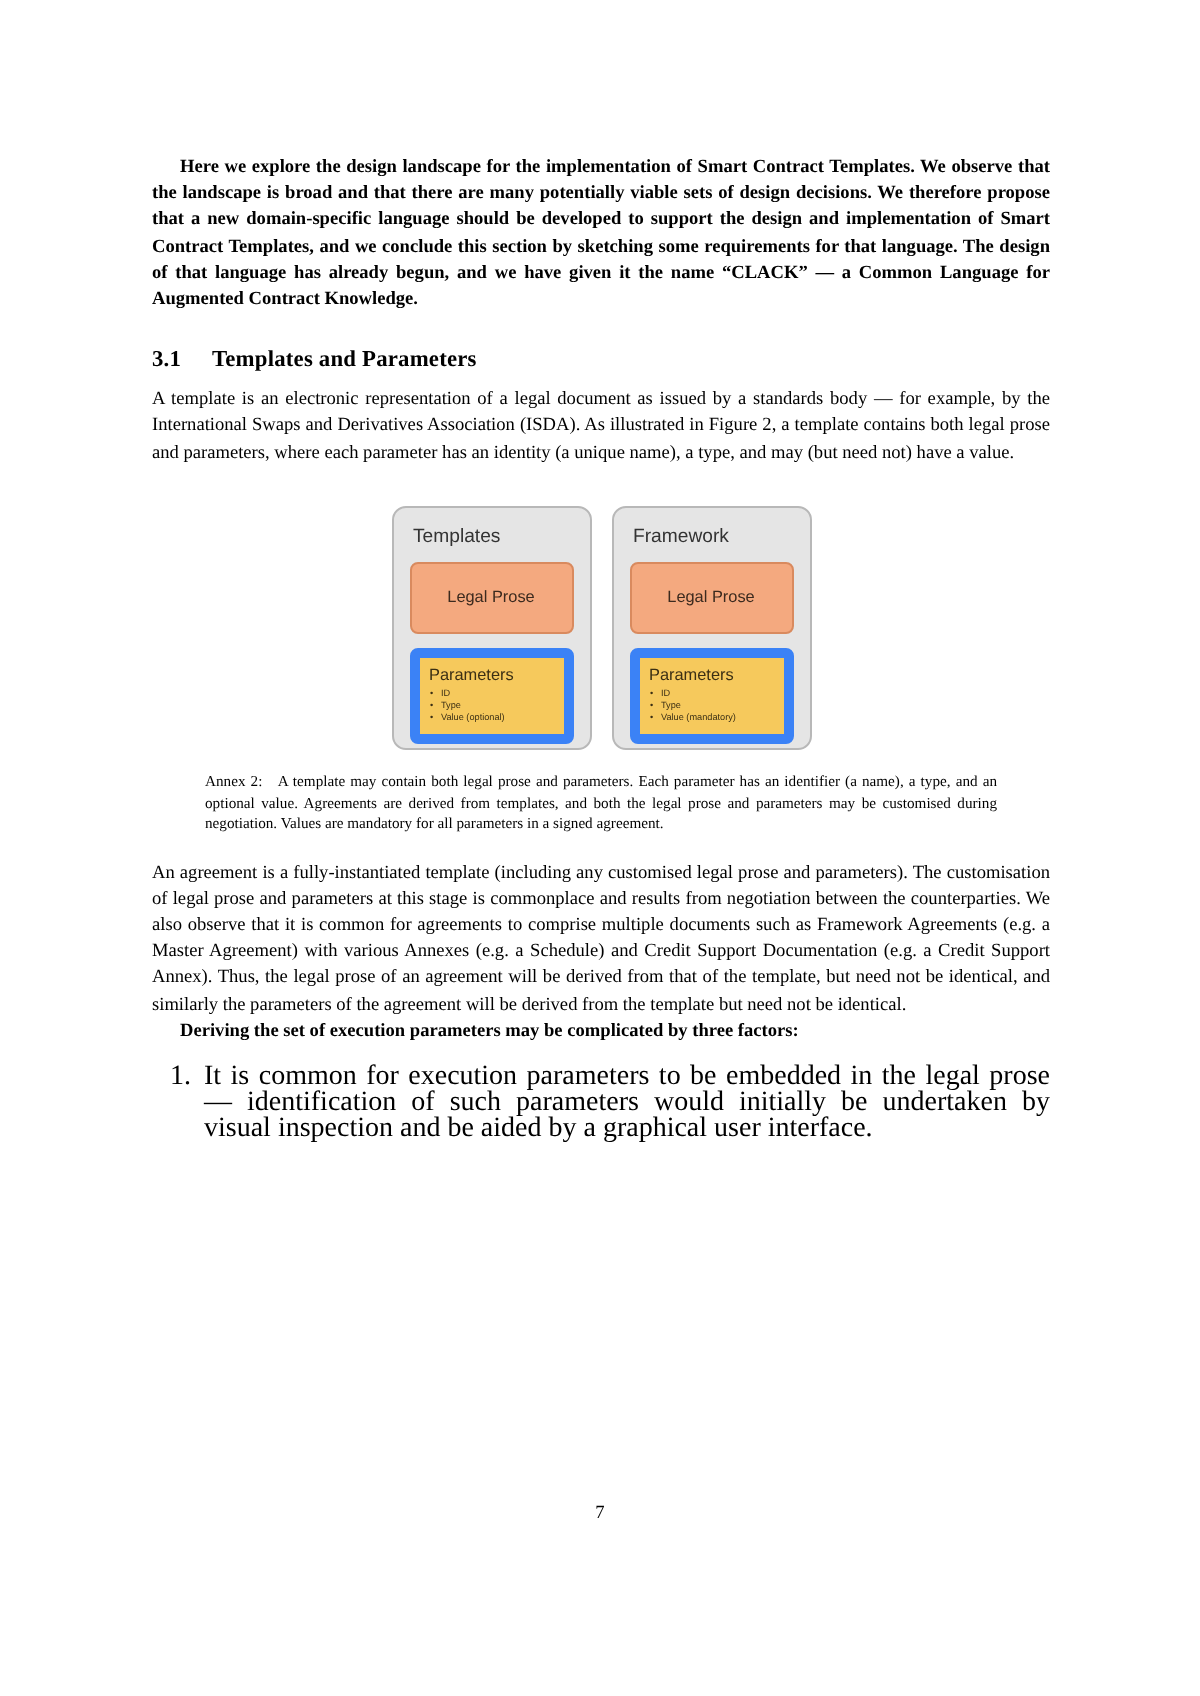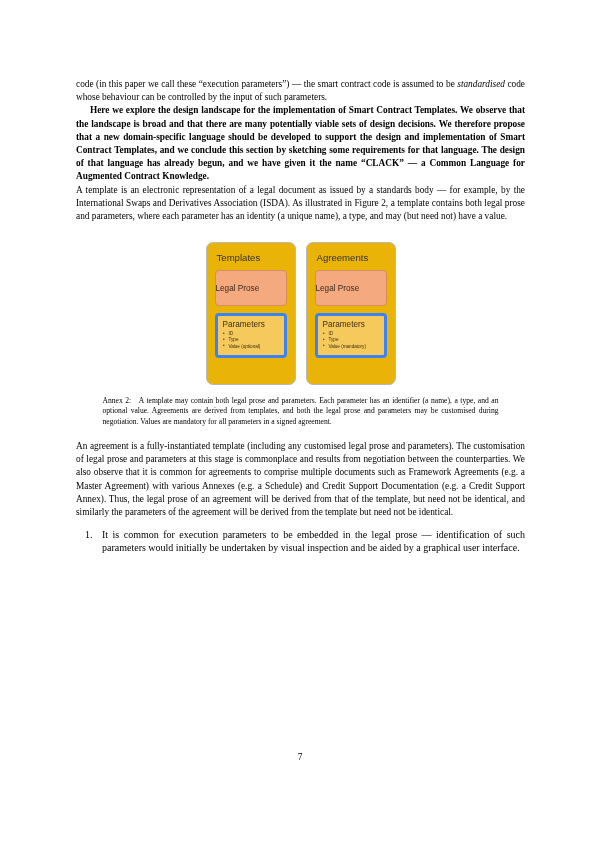--- a/index.html
+++ b/index.html
@@ -62,55 +62,55 @@
   .figure {
     margin-top: 19px;
     width: 449px;
   }
   .fig-graphic {
     display: flex;
     justify-content: center;
     gap: 10px;
   }
   .fig-box {
-    width: 90px;
+    width: 100px;
     border: 1.1px solid #b8b8b8;
     border-radius: 7px;
-    background: #eab308;
-    padding: 9px 8px 26px 8px;
+    background: #e5e5e5;
+    padding: 9px 8px 2px 8px;
     box-sizing: border-box;
   }
   .fig-box-title {
     font-family: "Liberation Sans", sans-serif;
     font-size: 9.6px;
     color: #333333;
     margin-bottom: 7px;
     padding-left: 2px;
   }
   .inner-box {
     border-radius: 4px;
     box-sizing: border-box;
     margin-bottom: 7px;
   }
   .prose-box {
     background: #f4a97f;
     border: 1px solid #d98a5e;
     height: 36px;
     display: flex;
     align-items: center;
-    justify-content: flex-start;
+    justify-content: center;
   }
   .prose-box span {
     font-family: "Liberation Sans", sans-serif;
     font-size: 8.2px;
     color: #3b2a1e;
   }
   .param-box {
     background: #f6c95c;
-    border: 3px solid #3b82f6;
+    border: 5px solid #3b82f6;
     padding: 4px 5px 5px 5px;
     min-height: 41px;
     margin-bottom: 0;
   }
   .param-title {
     font-family: "Liberation Sans", sans-serif;
     font-size: 8.2px;
     color: #3b2f14;
     margin-bottom: 2px;
   }
@@ -146,21 +146,21 @@
   }
   ol.numlist {
     margin: 0;
     padding: 0;
     list-style: none;
     counter-reset: item;
   }
   ol.numlist li {
     position: relative;
     padding-left: 26px;
-    font-size: 10px;
+    font-size: 14px;
     line-height: 13.2px;
     text-align: justify;
     counter-increment: item;
   }
   ol.numlist li:before {
     content: counter(item) ".";
     position: absolute;
     left: 9px;
     top: 0;
   }
@@ -173,24 +173,26 @@
     font-size: 9.3px;
   }
   .em { font-style: italic; }
 </style>
 </head>
 <body>
 
 <div class="page">
   <div class="content">
 
-    <p><span>code (in this paper we call these “execution parameters”) — the smart contract code is assumed to be </span><span class="em">standardised</span><span> code whose behaviour can be controlled by the input of such parameters.</span></p>
 
     <p class="indent">Here we explore the design landscape for the implementation of Smart Contract Templates. We observe that the landscape is broad and that there are many potentially viable sets of design decisions. We therefore propose that a new domain-specific language should be developed to support the design and implementation of Smart Contract Templates, and we conclude this section by sketching some requirements for that language. The design of that language has already begun, and we have given it the name “CLACK” — a Common Language for Augmented Contract Knowledge.</p>
 
+    <div class="sec-head">
+      <span class="num">3.1</span><span>Templates and Parameters</span>
+    </div>
 
     <p>A template is an electronic representation of a legal document as issued by a standards body — for example, by the International Swaps and Derivatives Association (ISDA). As illustrated in Figure 2, a template contains both legal prose and parameters, where each parameter has an identity (a unique name), a type, and may (but need not) have a value.</p>
 
     <div class="figure">
       <div class="fig-graphic">
 
         <div class="fig-box">
           <div class="fig-box-title">Templates</div>
           <div class="inner-box prose-box">
             <span>Legal Prose</span>
@@ -199,21 +201,21 @@
             <div class="param-title">Parameters</div>
             <ul class="param-list">
               <li>ID</li>
               <li>Type</li>
               <li>Value (optional)</li>
             </ul>
           </div>
         </div>
 
         <div class="fig-box">
-          <div class="fig-box-title">Agreements</div>
+          <div class="fig-box-title">Framework</div>
           <div class="inner-box prose-box">
             <span>Legal Prose</span>
           </div>
           <div class="inner-box param-box">
             <div class="param-title">Parameters</div>
             <ul class="param-list">
               <li>ID</li>
               <li>Type</li>
               <li>Value (mandatory)</li>
             </ul>
@@ -225,20 +227,21 @@
       <div class="fig-caption">
         <span class="lbl-b">Annex 2:</span>
         &nbsp;&nbsp;<span>A template may contain both legal prose and parameters. Each parameter has an identifier (a name), a type, and an optional value. Agreements are derived from templates, and both the legal prose and parameters may be customised during negotiation. Values are mandatory for all parameters in a signed agreement.</span>
       </div>
     </div>
 
     <div class="gap-md"></div>
 
     <p>An agreement is a fully-instantiated template (including any customised legal prose and parameters). The customisation of legal prose and parameters at this stage is commonplace and results from negotiation between the counterparties. We also observe that it is common for agreements to comprise multiple documents such as Framework Agreements (e.g. a Master Agreement) with various Annexes (e.g. a Schedule) and Credit Support Documentation (e.g. a Credit Support Annex). Thus, the legal prose of an agreement will be derived from that of the template, but need not be identical, and similarly the parameters of the agreement will be derived from the template but need not be identical.</p>
 
+    <p class="indent">Deriving the set of execution parameters may be complicated by three factors:</p>
 
     <div class="gap-sm"></div>
 
     <ol class="numlist">
       <li>It is common for execution parameters to be embedded in the legal prose — identification of such parameters would initially be undertaken by visual inspection and be aided by a graphical user interface.</li>
     </ol>
 
   </div>
 
   <div class="page-num">7</div>

